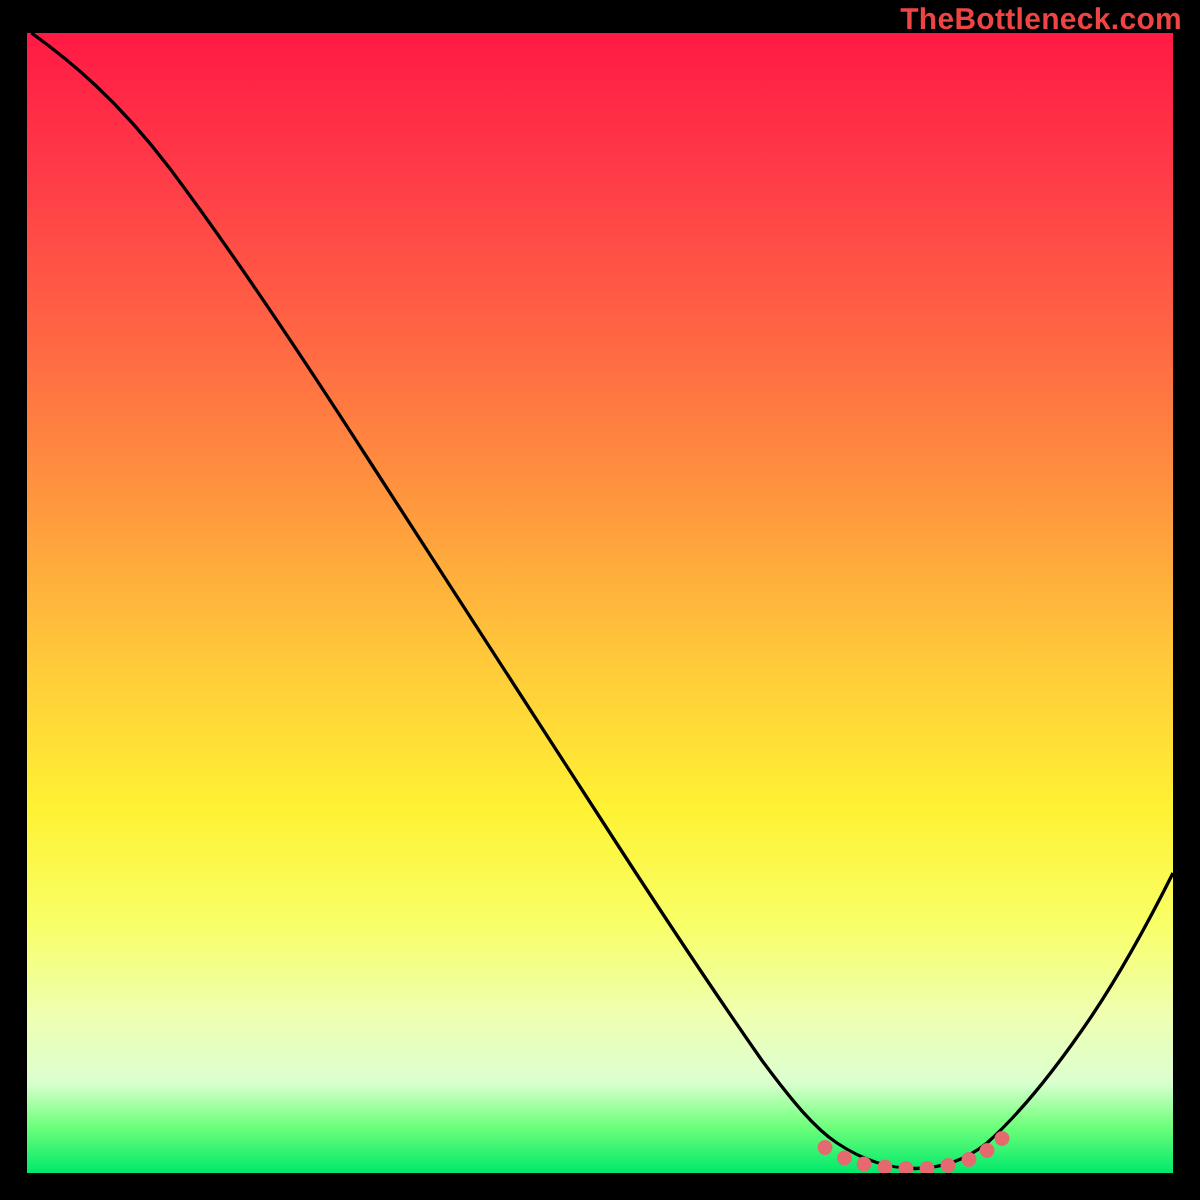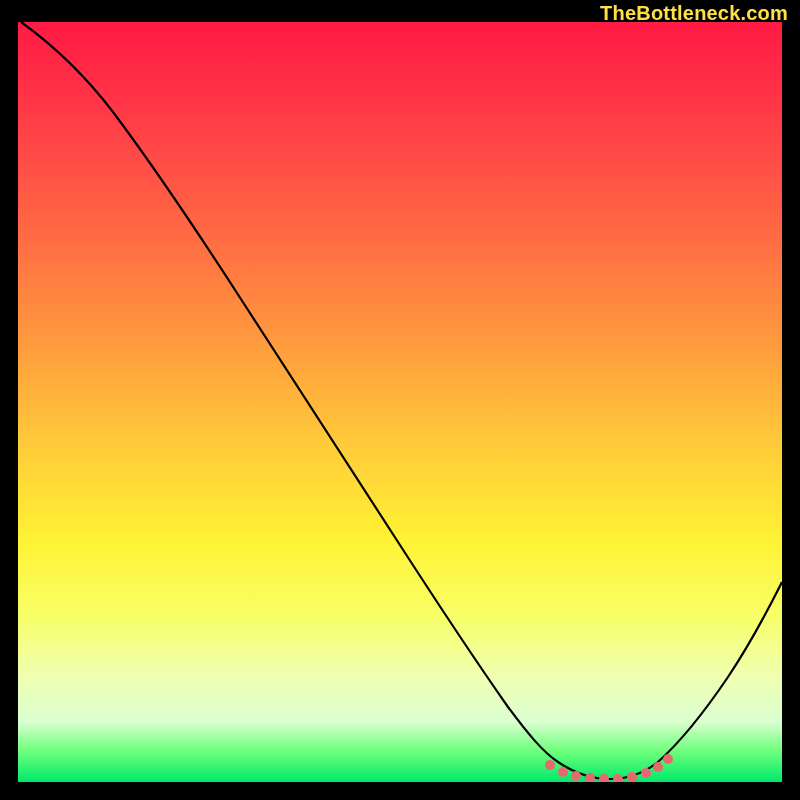--- a/index.html
+++ b/index.html
@@ -12,21 +12,21 @@
       #ff6a43 28%,
       #ff9a3e 42%,
       #ffc93a 55%,
       #fff233 68%,
       #f8ff66 78%,
       #efffb0 86%,
       #dcffd0 92%,
       #6cff7a 96%,
       #00e86a 100%)}
   svg.curve{position:absolute;left:0;top:0;width:100%;height:100%}
-  .wm{position:absolute;right:12px;top:2px;font:700 20px Arial,Helvetica,sans-serif;color:#fde047;letter-spacing:.2px}
+  .wm{position:absolute;right:12px;top:2px;font:700 20px Arial,Helvetica,sans-serif;color:#ef4444;letter-spacing:.2px}
   .dots circle{fill:#e46a6f}
 </style>
 </head>
 <body>
 
 <div class="wrap">
   <div class="wm">TheBottleneck.com</div>
 
   <div class="plot">
     <div class="grad"></div>

